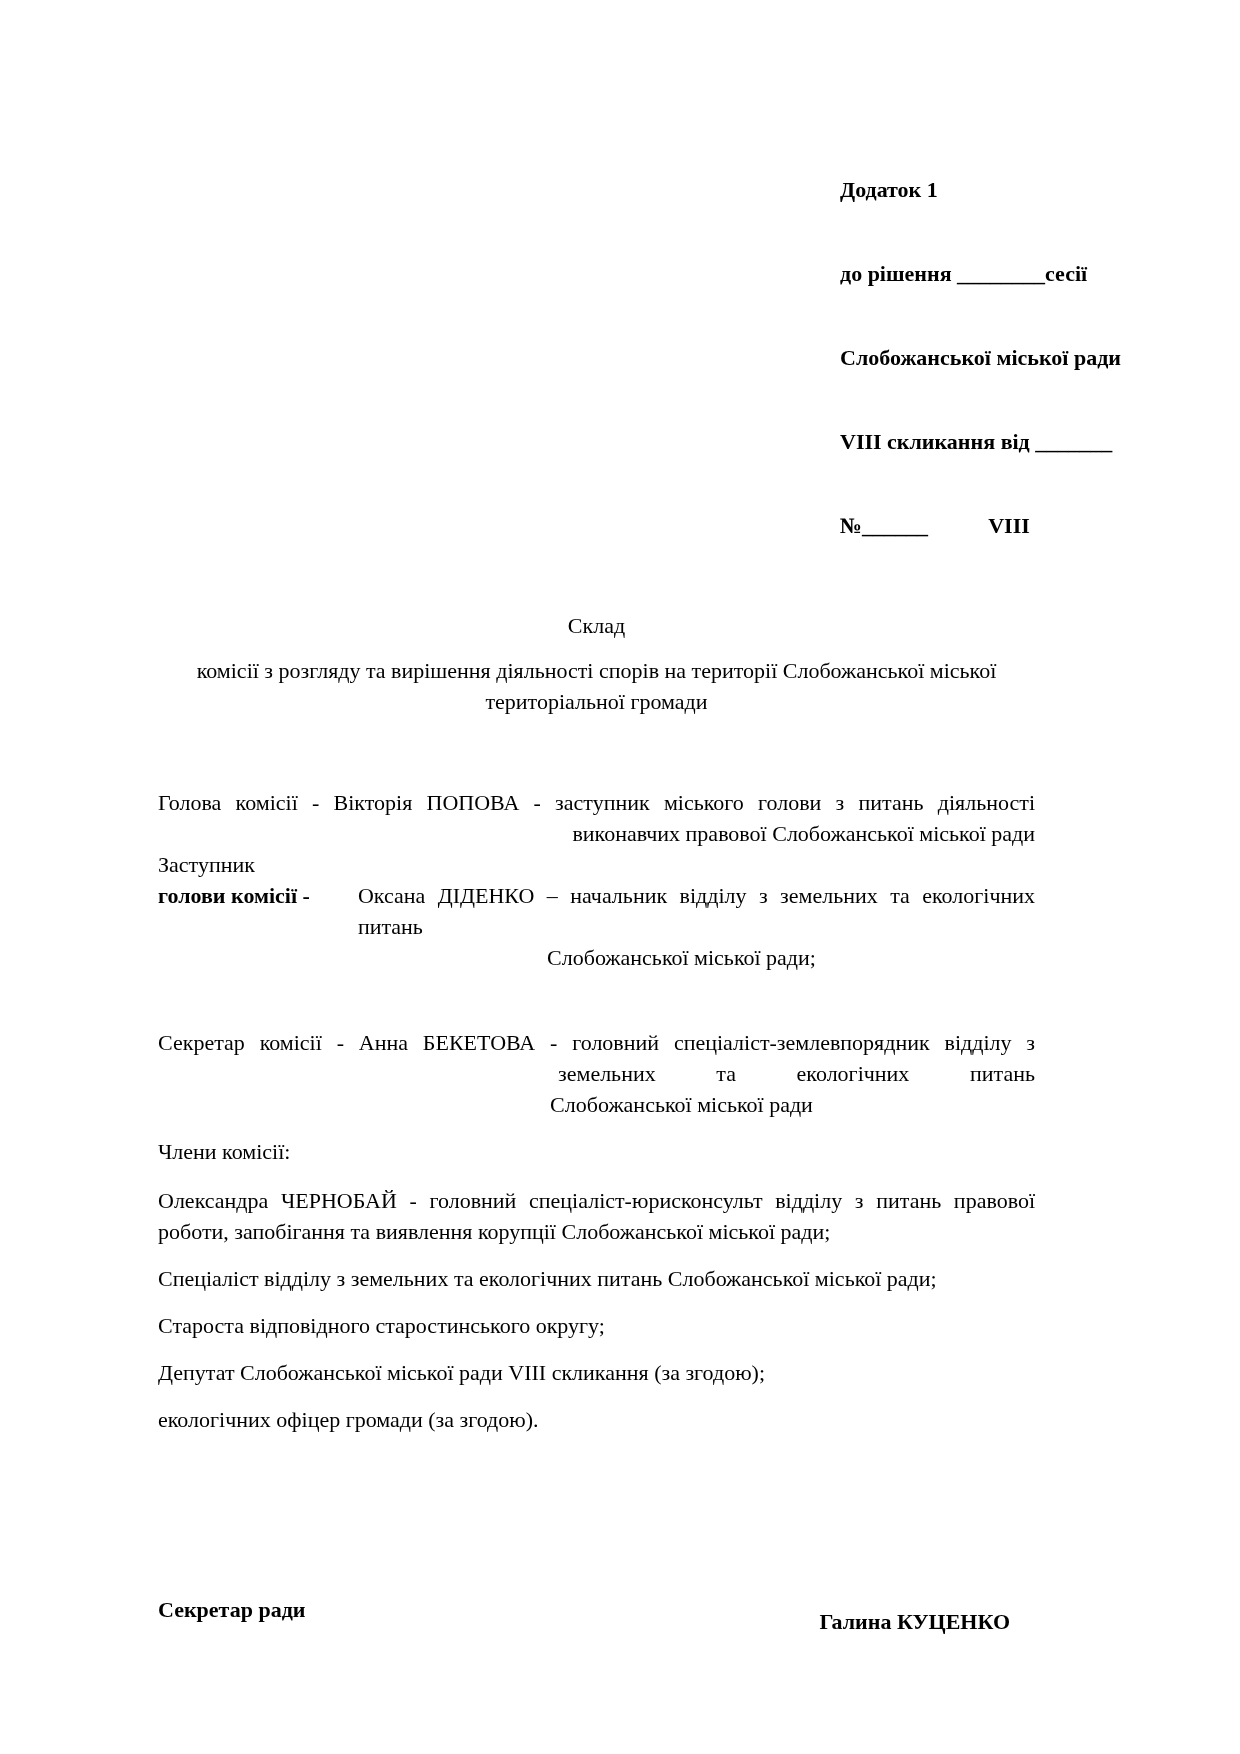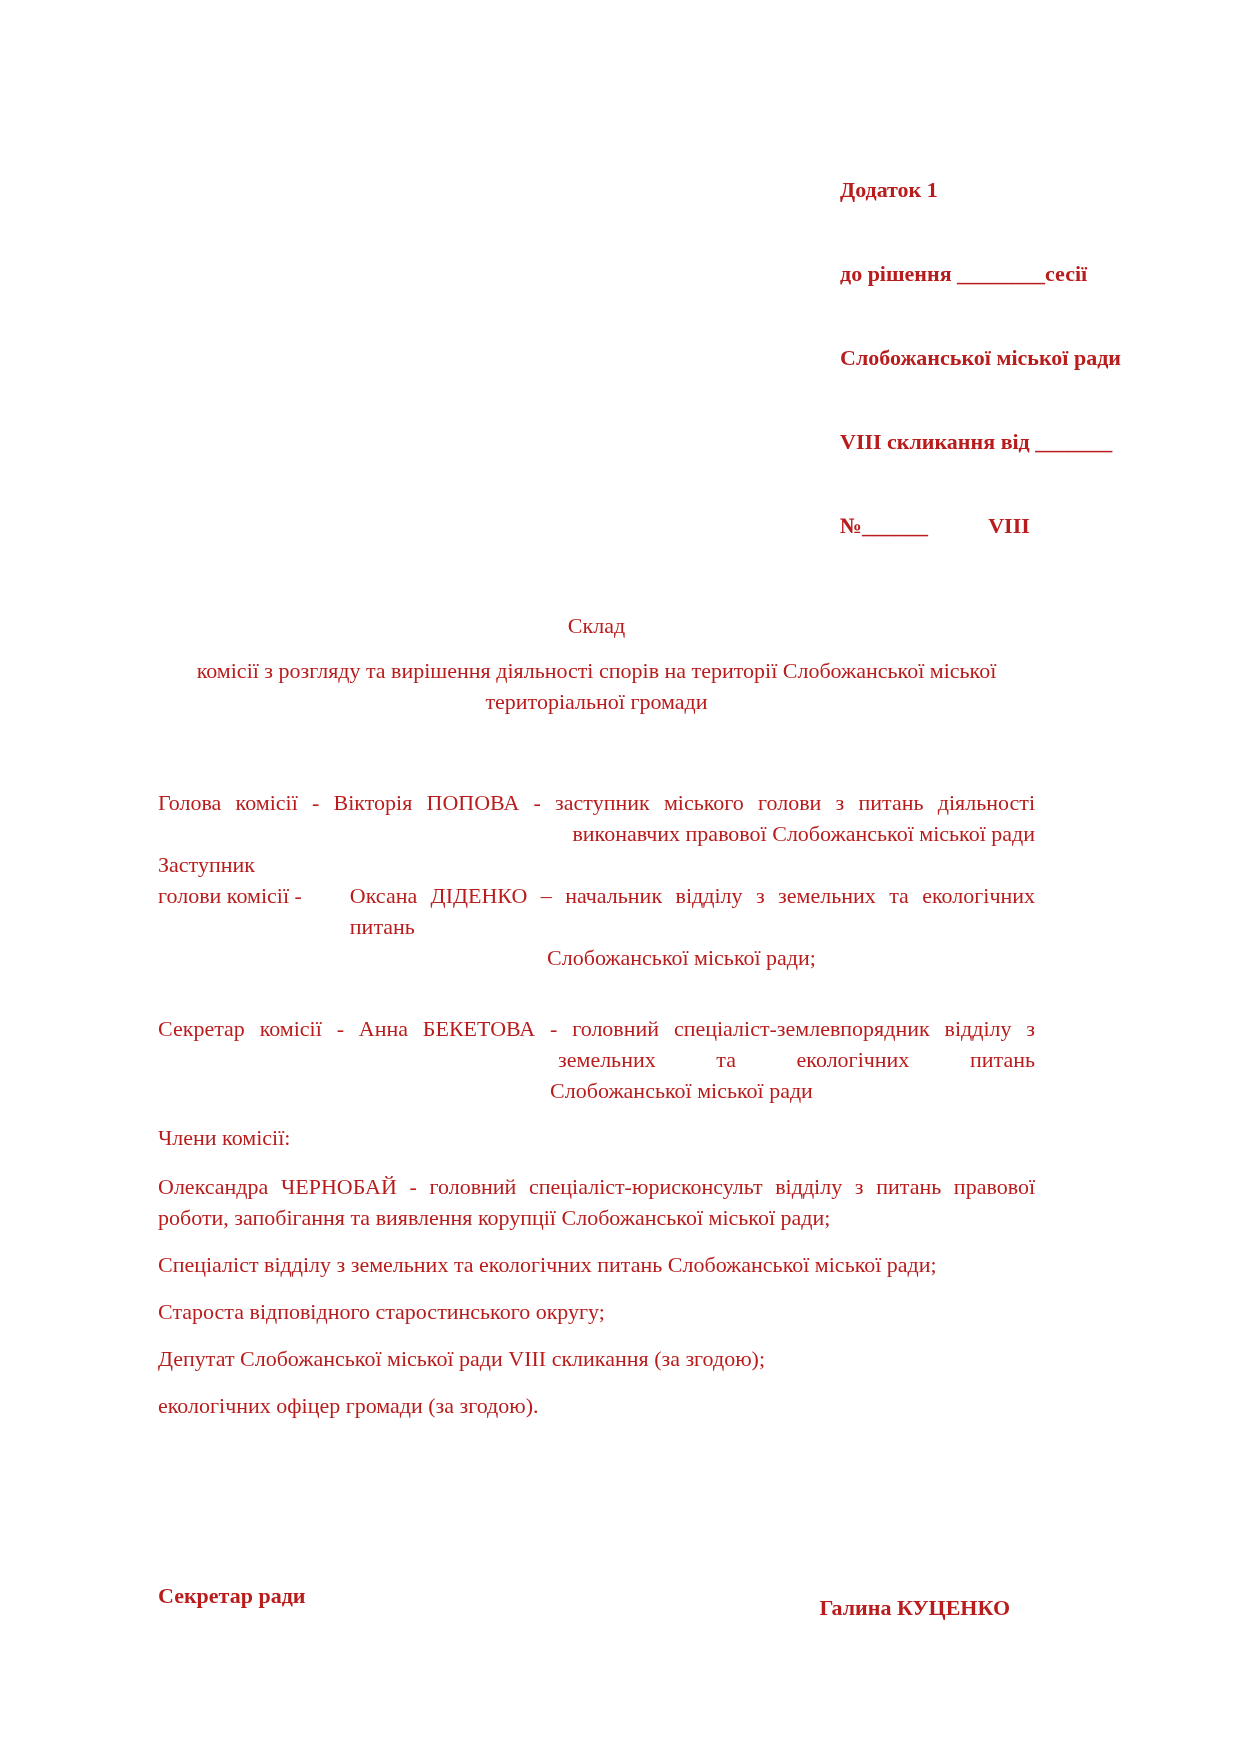--- a/index.html
+++ b/index.html
@@ -1,21 +1,21 @@
 <!DOCTYPE html>
 <html><head>
 <meta charset="utf-8">
 <style>
   html, body { margin: 0; padding: 0; background: #ffffff; }
   .page {
     position: relative;
     width: 1240px;
     height: 1754px;
     background: #ffffff;
-    color: #b91c1c;
+    color: #000000;
     font-family: "Liberation Serif", "DejaVu Serif", serif;
     font-size: 22px;
     line-height: 31px;
     box-sizing: border-box;
     padding: 120px 205px 0 158px;
     overflow: hidden;
   }
   .header-block {
     margin-left: 682px;
     font-weight: bold;
@@ -30,32 +30,32 @@
     text-align: center;
     margin-top: 14px;
   }
   .para-chair {
     margin-top: 70px;
     text-align: justify;
     text-align-last: right;
   }
   .para-deputy { }
   .deputy-line2 { display: flex; }
-  .deputy-line2 .left { white-space: nowrap; }
+  .deputy-line2 .left { white-space: nowrap; font-weight: bold; }
   .deputy-line2 .right {
     flex: 1;
     padding-left: 48px;
     text-align: justify;
     text-align-last: justify;
   }
   .tail-line {
     margin-left: 170px;
     text-align: center;
   }
-  .para-secretary { margin-top: 40px; }
+  .para-secretary { margin-top: 54px; }
   .secretary-line1 {
     text-align: justify;
     text-align-last: justify;
   }
   .secretary-line2 {
     margin-left: 400px;
     text-align: justify;
     text-align-last: justify;
   }
   .members-label { margin-top: 16px; }

